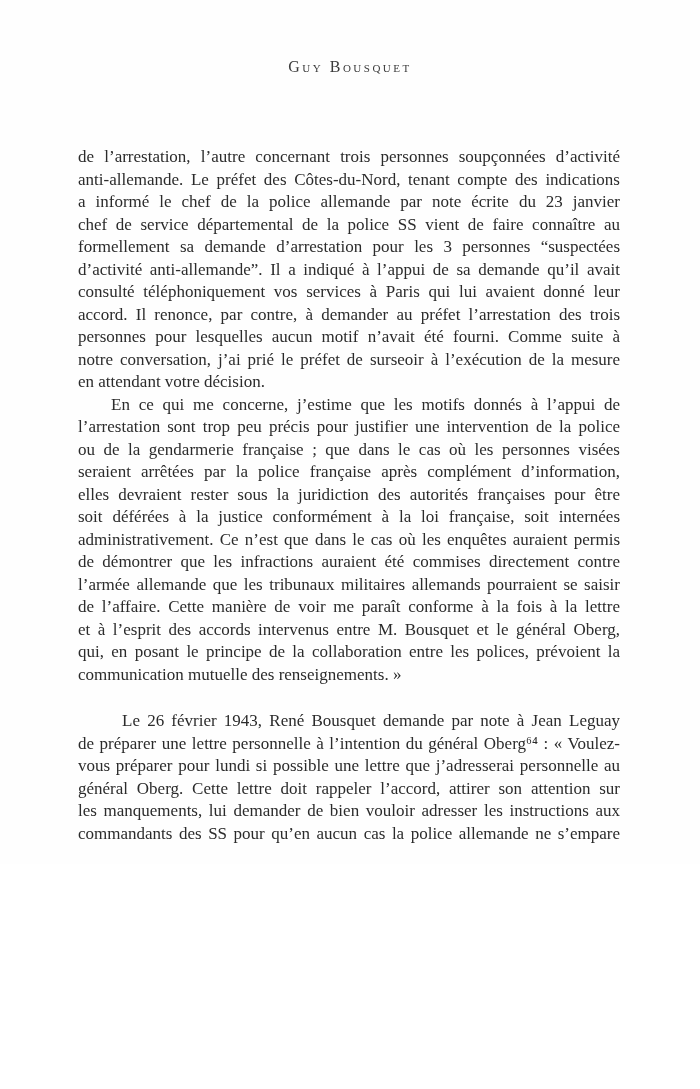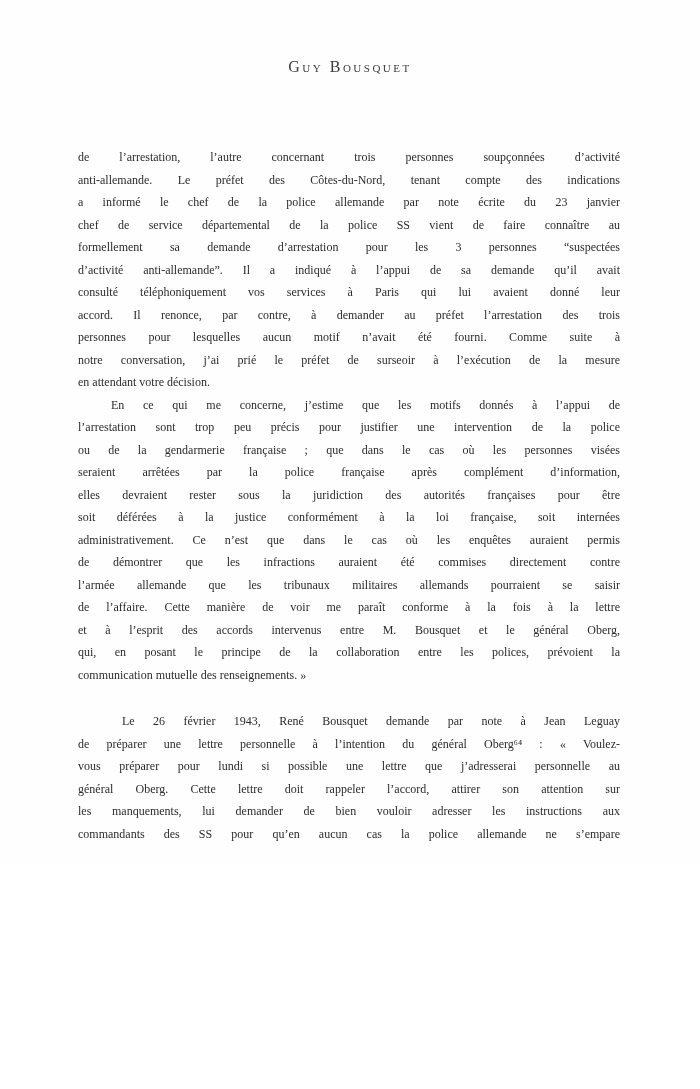--- a/index.html
+++ b/index.html
@@ -25,21 +25,21 @@
     font-variant: small-caps;
     font-size: 16px;
     letter-spacing: 2.5px;
     color: #3a3a3a;
   }
   .text-column {
     position: absolute;
     top: 146px;
     left: 78px;
     width: 542px;
-    font-size: 12px;
+    font-size: 17px;
     line-height: 22.5px;
     color: #2b2b2b;
   }
   .paragraph { margin: 0; }
   .paragraph.gap-before { margin-top: 24px; }
   .line {
     text-align: justify;
     text-align-last: justify;
   }
   .line.line-end {

